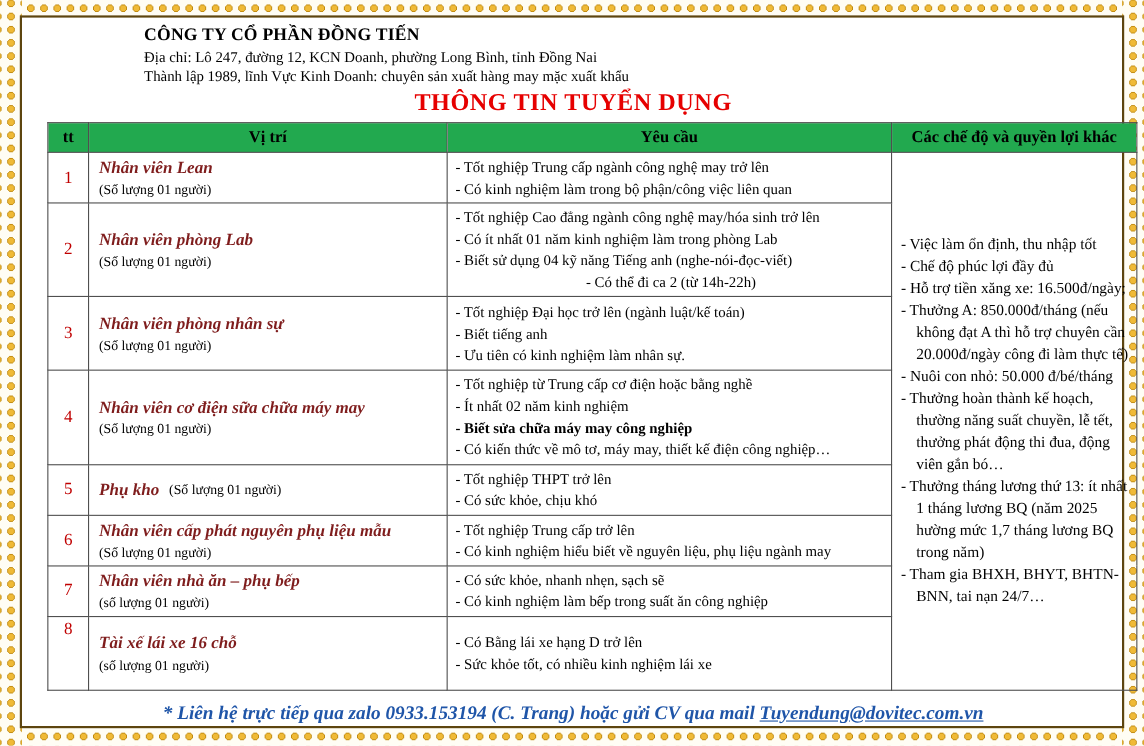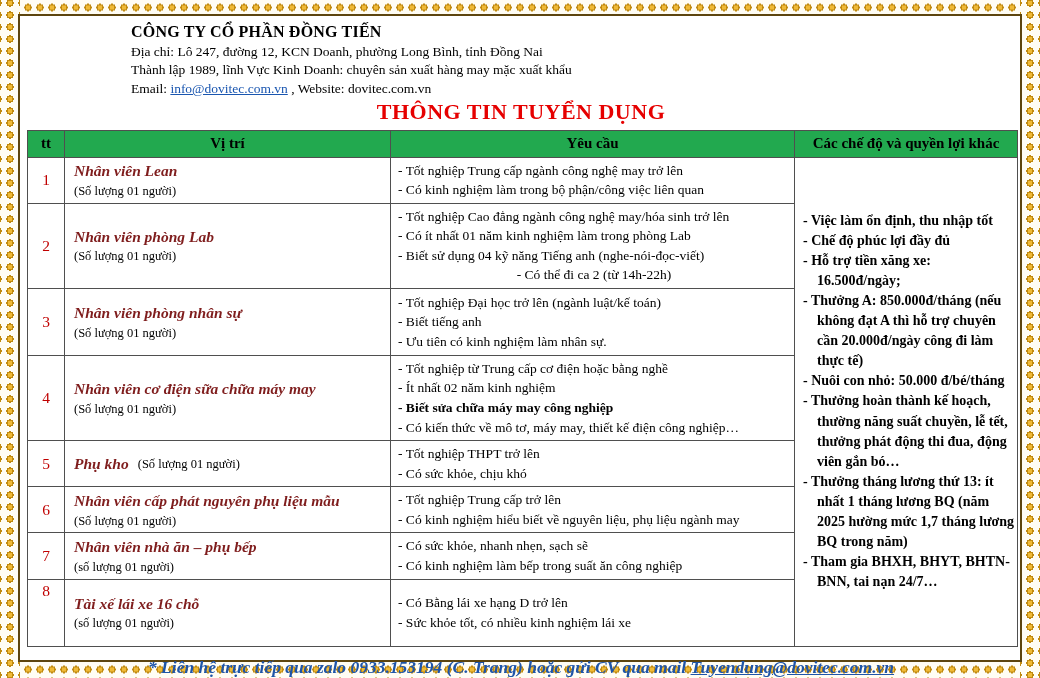--- a/index.html
+++ b/index.html
@@ -39,21 +39,21 @@
   .link { color: #1a56b0; text-decoration: underline; cursor: pointer; }
 
   .doc-title {
     text-align: center; color: #e60000; font-weight: bold;
     font-size: 22px; margin-top: 2px; letter-spacing: 0.5px;
   }
 
   
   table.recruit {
     border-collapse: collapse; table-layout: fixed;
-    width: 990px; margin-top: 5px;
+    width: 990px; margin-top: 5px; margin-left: 16px;
   }
   .recruit th, .recruit td { border: 1px solid #4f4f4f; overflow: hidden; }
   .recruit thead th {
     background: #22a94f; color: #000; font-weight: bold;
     font-size: 15px; height: 27px; padding: 0 2px; text-align: center;
   }
   col.c-tt  { width: 37px; }
   col.c-pos { width: 326px; }
   col.c-req { width: 404px; }
   col.c-ben { width: 223px; }
@@ -74,21 +74,21 @@
   .pos-title { color: #7f1d1d; font-weight: bold; font-style: italic; font-size: 15.5px; line-height: 1.25; }
   .pos-qty { font-size: 12.5px; margin-top: 3px; line-height: 1.2; }
   td.col-pos.inline .pos-title, td.col-pos.inline .pos-qty { display: inline; }
   td.col-pos.inline .pos-qty { margin-left: 5px; vertical-align: 1px; }
 
   td.col-req { padding: 3px 4px 3px 7px; vertical-align: middle; }
   .req-line { font-size: 13.5px; line-height: 1.45; padding-left: 13px; text-indent: -13px; }
   .req-line.strong { font-weight: normal; text-align: center; }
   .req-line.strong-italic { font-weight: bold; }
 
-  td.col-ben { padding: 4px 2px 4px 8px; vertical-align: middle; font-weight: bold; }
+  td.col-ben { padding: 4px 2px 4px 8px; vertical-align: middle; }
   .benefit-line { font-size: 14px; line-height: 1.43; padding-left: 14px; text-indent: -14px; }
 
   
   .footer {
     margin-top: 10px; text-align: center;
     color: #1f55a8; font-weight: bold; font-style: italic; font-size: 17.5px;
   }
   .footer .mail-link { text-decoration: underline; cursor: pointer; }
 </style>
 </head>
@@ -102,21 +102,20 @@
   <div class="edge right"></div>
   <div class="frame-line"></div>
 
   <div class="content">
 
     <div class="company-header">
       <div class="company-info">
         <div class="company-name">CÔNG TY CỔ PHẦN ĐỒNG TIẾN</div>
         <div class="company-line">Địa chỉ: Lô 247, đường 12, KCN Doanh, phường Long Bình, tỉnh Đồng Nai</div>
         <div class="company-line">Thành lập 1989, lĩnh Vực Kinh Doanh: chuyên sản xuất hàng may mặc xuất khẩu</div>
-        <div class="company-line"><span>Email: </span><span class="link">info@dovitec.com.vn</span><span> , Website: dovitec.com.vn</span></div>
       </div>
     </div>
 
     <div class="doc-title">THÔNG TIN TUYỂN DỤNG</div>
 
     <table class="recruit">
       <colgroup>
         <col class="c-tt">
           <col class="c-pos">
           <col class="c-req">

